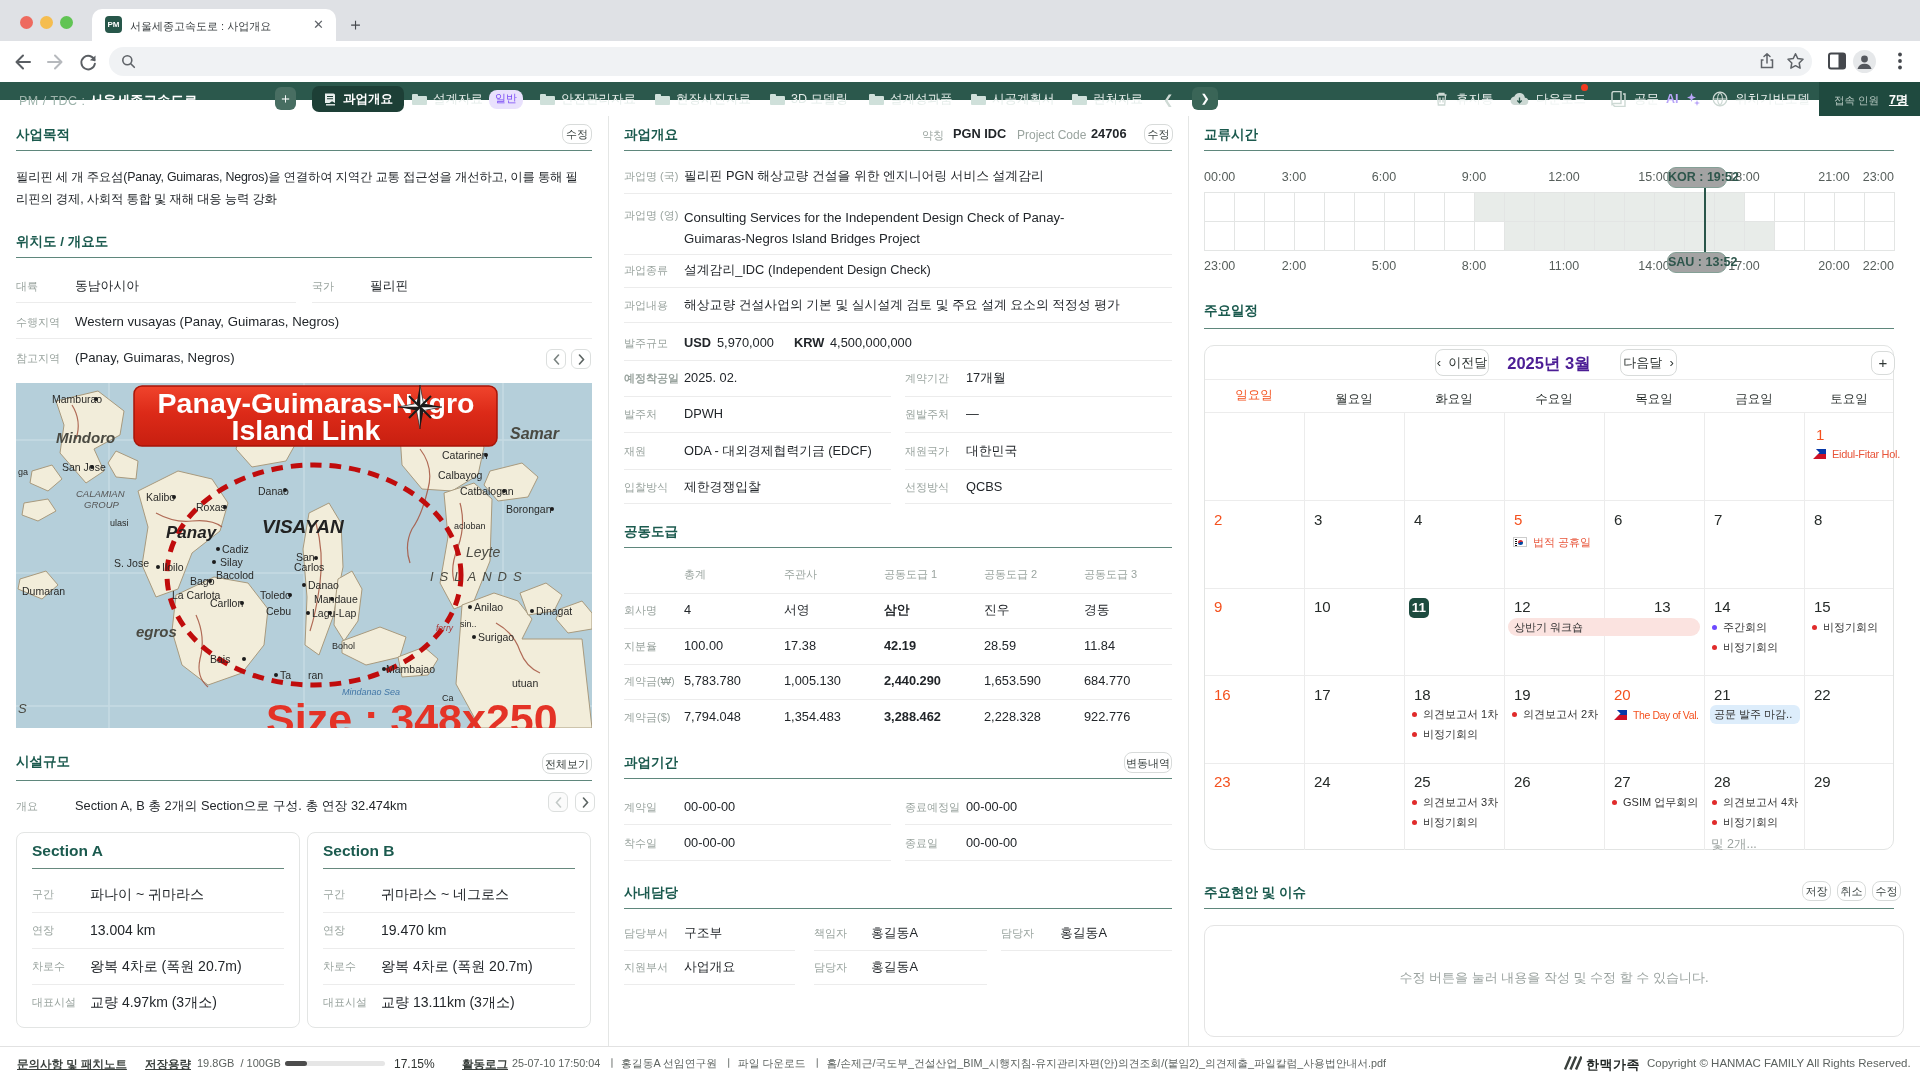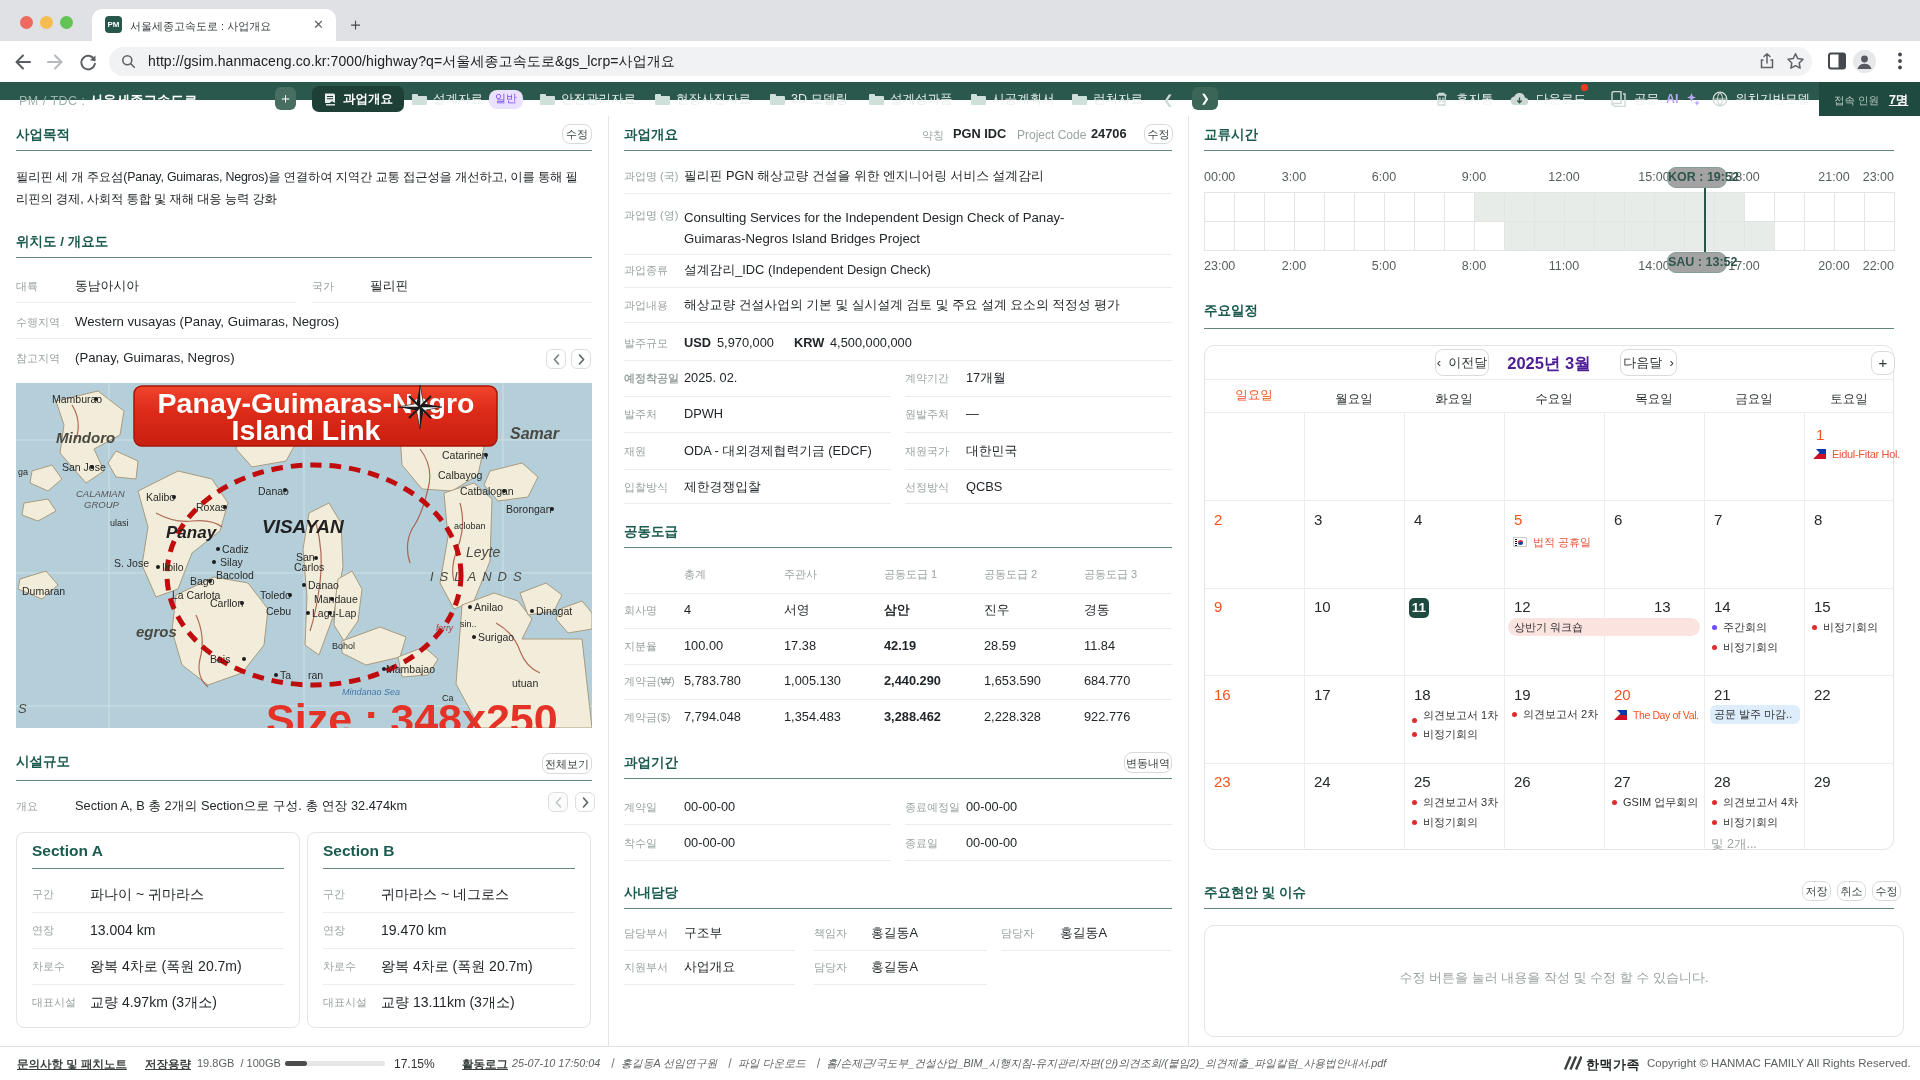--- a/index.html
+++ b/index.html
@@ -82,21 +82,20 @@
     </svg>
   <svg style="left:78px;top:11px" width="20" height="20" viewBox="0 0 20 20">
       <path d="M16.55 8.2 A6.8 6.8 0 1 0 16.9 11.6" stroke="#5a5e63" stroke-width="1.9" fill="none" stroke-linecap="round"></path>
       <path d="M17.6 3.6 L17.3 9.2 L11.9 8.2 Z" fill="#5a5e63"></path>
     </svg>
   <div id="urlbar">
     <svg style="left:12px;top:7px" width="15" height="15" viewBox="0 0 15 15">
         <circle cx="6.3" cy="6.3" r="4.5" stroke="#5f6368" stroke-width="1.6" fill="none"></circle>
         <path d="M9.8 9.8 L13.3 13.3" stroke="#5f6368" stroke-width="1.6" stroke-linecap="round"></path>
       </svg>
-    <div class="url">http://gsim.hanmaceng.co.kr:7000/highway?q=서울세종고속도로&amp;gs_lcrp=사업개요</div>
     <svg style="left:1649px;top:5px" width="18" height="18" viewBox="0 0 18 18">
         <path d="M9 11 L9 2 M6 4.5 L9 1.8 L12 4.5" stroke="#5f6368" stroke-width="1.5" fill="none" stroke-linecap="round" stroke-linejoin="round"></path>
         <path d="M5 8 L3.5 8 L3.5 15.5 L14.5 15.5 L14.5 8 L13 8" stroke="#5f6368" stroke-width="1.5" fill="none" stroke-linecap="round"></path>
       </svg>
     <svg style="left:1677px;top:5px" width="19" height="19" viewBox="0 0 19 19">
         <path d="M9.5 1.8 L11.8 6.6 L17 7.3 L13.2 11 L14.1 16.2 L9.5 13.7 L4.9 16.2 L5.8 11 L2 7.3 L7.2 6.6 Z" stroke="#5f6368" stroke-width="1.5" fill="none" stroke-linejoin="round"></path>
       </svg>
   </div>
   <svg style="left:1827px;top:10px" width="20" height="20" viewBox="0 0 20 20">
       <rect x="2" y="2.5" width="16" height="15" rx="2" stroke="#45484d" stroke-width="2" fill="none"></rect>
@@ -583,21 +582,21 @@
     <div class="evt" style="left:1712px;top:523px;"><span class="dot"></span>비정기회의</div>
     <div class="evt" style="left:1812px;top:503px;"><span class="dot"></span>비정기회의</div>
 
     <div class="dn orange" style="left:1214px;top:569.6px;">16</div>
     <div class="dn" style="left:1314px;top:569.6px;">17</div>
     <div class="dn" style="left:1414px;top:569.6px;">18</div>
     <div class="dn" style="left:1514px;top:569.6px;">19</div>
     <div class="dn orange" style="left:1614px;top:569.6px;">20</div>
     <div class="dn" style="left:1714px;top:569.6px;">21</div>
     <div class="dn" style="left:1814px;top:569.6px;">22</div>
-    <div class="evt" style="left:1412px;top:590.6px;align-items:flex-end;"><span class="dot"></span>의견보고서 1차</div>
+    <div class="evt" style="left:1412px;top:590.6px;"><span class="dot"></span>의견보고서 1차</div>
     <div class="evt" style="left:1412px;top:610.6px;"><span class="dot"></span>비정기회의</div>
     <div class="evt" style="left:1512px;top:590.6px;"><span class="dot"></span>의견보고서 2차</div>
     <div class="evt" style="left:1612px;top:590.6px;color:#f4511e;width:86px;overflow:hidden;">
         <span class="phflag"></span>
         <span style="letter-spacing:-0.4px;font-size:10.5px;">The Day of Val..</span>
       </div>
     <div style="position:absolute;left:1710px;top:588.7px;width:90px;height:19px;border-radius:6px;background:#ddedfb;color:#333;font-size:11px;line-height:19px;padding-left:4px;white-space:nowrap;overflow:hidden;">공문 발주 마감..</div>
 
     <div class="dn orange" style="left:1214px;top:657.2px;">23</div>
     <div class="dn" style="left:1314px;top:657.2px;">24</div>
@@ -625,21 +624,21 @@
 </div>
 
 <div id="footer" style="position:absolute;left:0;top:1046px;width:1920px;height:34px;border-top:1px solid #e2e2e2;background:#fff;font-size:11.5px;color:#5d6360;">
   <div style="position:absolute;left:17px;top:10px;color:#3a403d;font-weight:600;text-decoration:underline;">문의사항 및 패치노트</div>
   <div style="position:absolute;left:145px;top:10px;color:#3a403d;font-weight:600;text-decoration:underline;">저장용량</div>
   <div style="position:absolute;left:197px;top:10px;font-size:11px;">19.8GB&nbsp; / 100GB</div>
   <div style="position:absolute;left:285px;top:14px;width:100px;height:5px;border-radius:3px;background:#e6e6e6;"></div>
   <div style="position:absolute;left:285px;top:14px;width:22px;height:5px;border-radius:3px;background:#4c4c4c;"></div>
   <div style="position:absolute;left:394px;top:10px;color:#2e3331;font-size:12px;">17.15%</div>
   <div style="position:absolute;left:462px;top:10px;color:#3a403d;font-weight:600;text-decoration:underline;">활동로그</div>
-  <div style="position:absolute;left:512px;top:10px;font-size:10.8px;white-space:nowrap;font-style:italic;">25-07-10 17:50:04 &nbsp;&nbsp;∣&nbsp;&nbsp; 홍길동A 선임연구원 &nbsp;&nbsp;∣&nbsp;&nbsp; 파일 다운로드 &nbsp;&nbsp;∣&nbsp;&nbsp; 홈/손제근/국도부_건설산업_BIM_시행지침-유지관리자편(안)의견조회/(붙임2)_의견제출_파일칼럼_사용법안내서.pdf</div>
+  <div style="position:absolute;left:512px;top:10px;font-size:10.8px;white-space:nowrap;">25-07-10 17:50:04 &nbsp;&nbsp;∣&nbsp;&nbsp; 홍길동A 선임연구원 &nbsp;&nbsp;∣&nbsp;&nbsp; 파일 다운로드 &nbsp;&nbsp;∣&nbsp;&nbsp; 홈/손제근/국도부_건설산업_BIM_시행지침-유지관리자편(안)의견조회/(붙임2)_의견제출_파일칼럼_사용법안내서.pdf</div>
   <div style="position:absolute;left:1562px;top:8px;">
     <svg width="20" height="16" viewBox="0 0 20 16">
         <path d="M3 14.5 L8.5 1.5 M8.5 14.5 L14 1.5 M14 14.5 L19.5 1.5" stroke="#3a403d" stroke-width="2.4"></path>
       </svg>
   </div>
   <div style="position:absolute;left:1586px;top:9px;color:#1f2422;font-weight:700;font-size:13px;letter-spacing:0.5px;">한맥가족</div>
   <div style="position:absolute;left:1647px;top:10px;font-size:11.5px;">Copyright © HANMAC FAMILY All Rights Reserved.</div>
 </div>
 
 </body></html>

